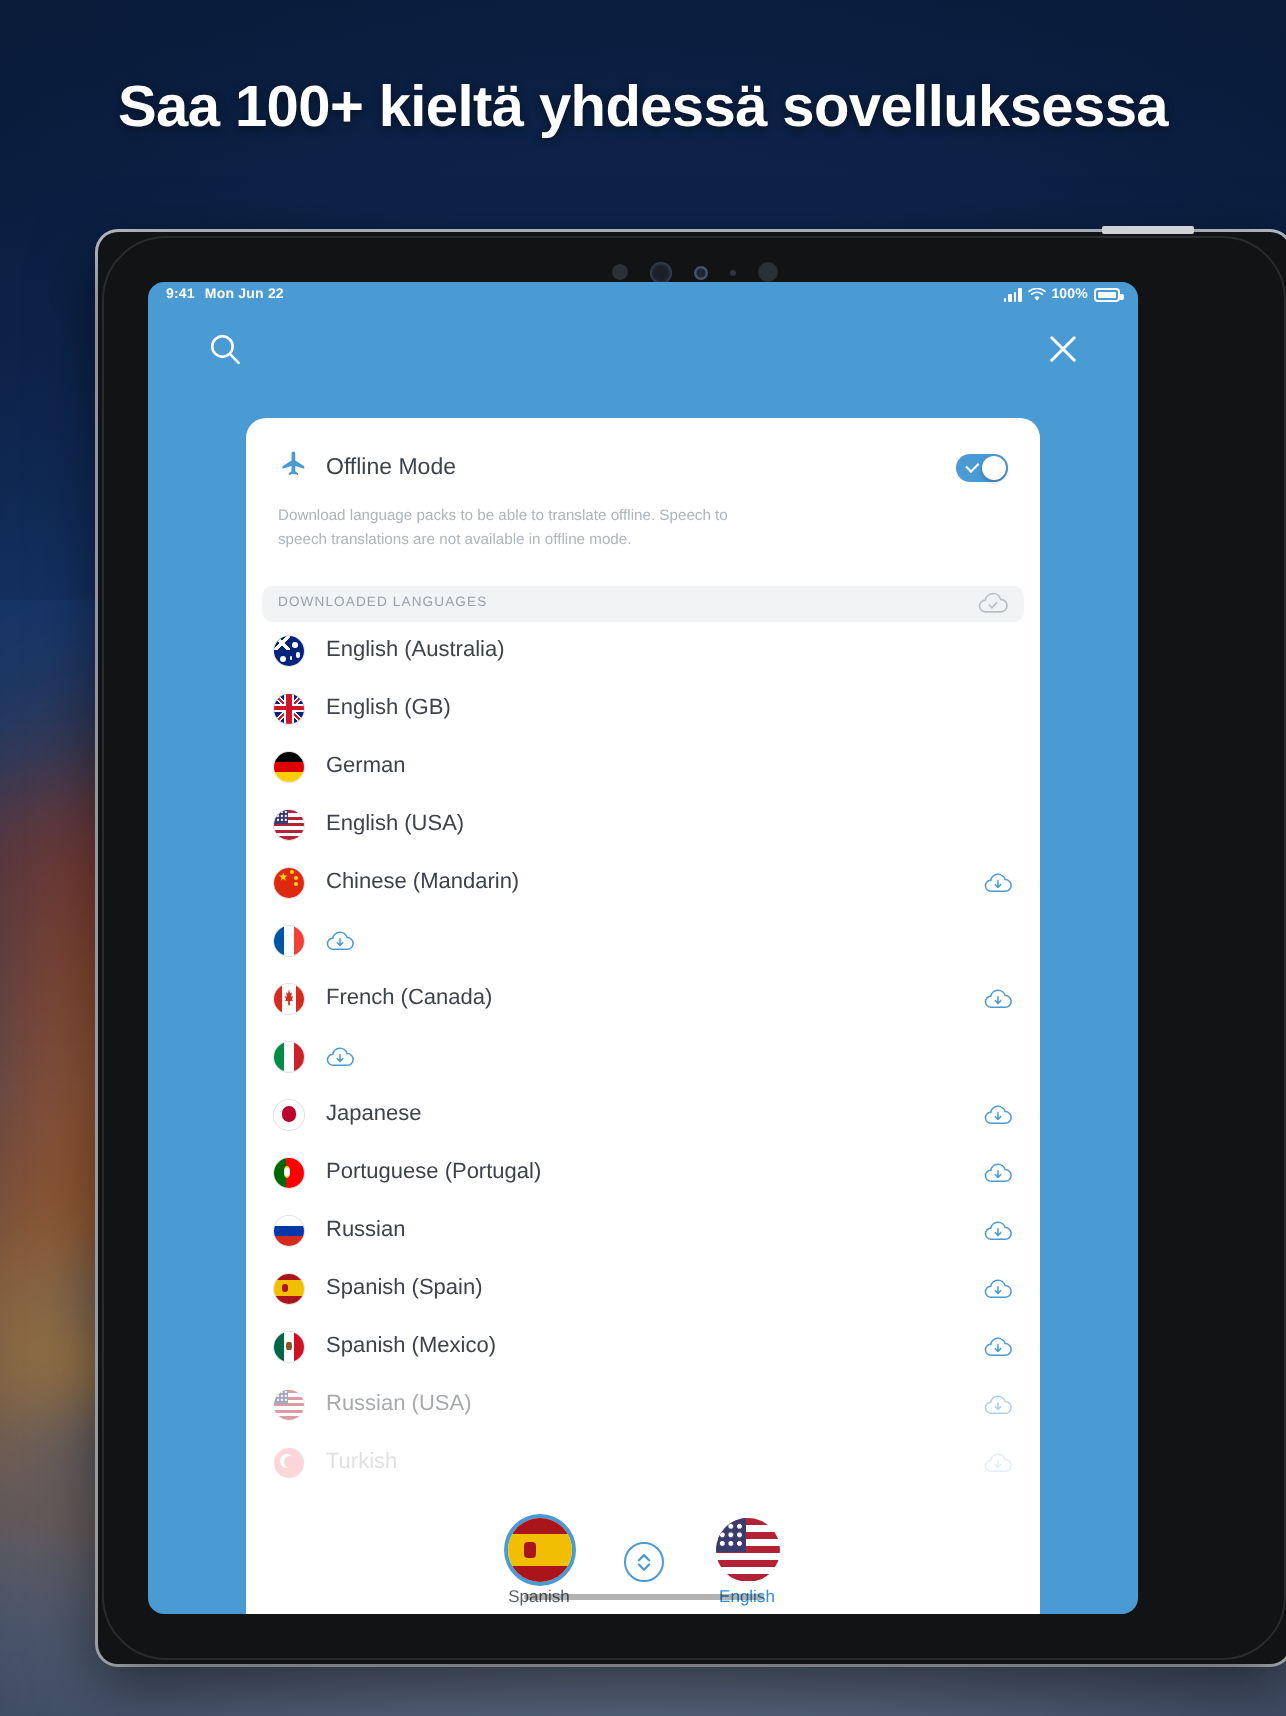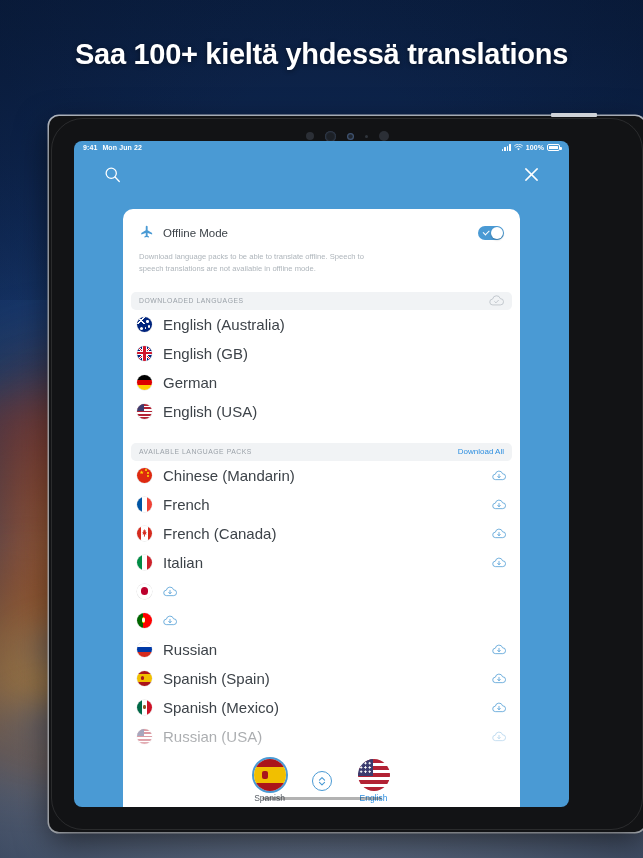--- a/index.html
+++ b/index.html
@@ -149,21 +149,21 @@
     justify-content:space-between;
   }
   .sec-title { font-size:6.8px; letter-spacing:.55px; color:#9aa1a8;
     font-weight:normal; }
   .sec-link { font-size:8px; color:#2e8fe0; cursor:pointer; }
 
   .lang-row { display:flex; align-items:center; height:29px; padding:0 14px; }
   .flag { width:15px; height:15px; border-radius:50%; flex:0 0 auto;
     margin-right:11px; overflow:hidden; position:relative;
     box-shadow:0 0 0 .5px rgba(0,0,0,.12); }
-  .lang-name { font-size:15px; color:#3d4349; flex:1; }
+  .lang-name { font-size:11px; color:#3d4349; flex:1; }
   .dl { width:14px; height:11px; flex:0 0 auto; }
 
   .fade-row-1 { opacity:.45; }
   .fade-row-2 { opacity:.16; }
 
   
   .bottombar {
     position:absolute; left:0; right:0; bottom:0; height:52px;
     background:#fff;
     display:flex; align-items:center; justify-content:center; gap:26px;
@@ -201,21 +201,21 @@
   <div class="warm2"></div>
   <div class="bluebit2"></div>
   <div class="bluebit1"></div>
   <div class="cool2"></div>
   <div class="cool3"></div>
   <div class="cool1"></div>
   <div class="topdark"></div>
   <div class="vig"></div>
 </div>
 
-<div class="headline">Saa 100+ kieltä yhdessä translations</div>
+<div class="headline">Saa 100+ kieltä yhdessä sovelluksessa</div>
 
 <div class="tablet">
   <div class="btn-vol v1"></div>
   <div class="btn-vol v2"></div>
   <div class="btn-top"></div>
 
   <div class="sensors">
     <i class="s-a"></i>
     <i class="s-b"></i>
     <i class="s-c"></i>
@@ -332,24 +332,20 @@
               <span class="f" style="background:
         repeating-linear-gradient(to bottom,#b22234 0,#b22234 11%,#fff 11%,#fff 22%)"></span>
       <span style="position:absolute;left:0;top:0;width:48%;height:52%;background:#3c3b6e"></span>
       <span style="position:absolute;left:4%;top:6%;width:40%;height:40%;
         background:radial-gradient(circle,#fff 38%,transparent 40%) 0 0/33% 33%"></span>
             </span>
     <span class="lang-name">English (USA)</span>
   </div>
         </div>
 
-      <div class="sec-head">
-        <span class="sec-title">AVAILABLE LANGUAGE PACKS</span>
-        <span class="sec-link">Download All</span>
-      </div>
       <div id="av-list">
           <div class="lang-row">
       <span class="flag">
               <span class="f" style="background:#de2910"></span>
       <span style="position:absolute;left:16%;top:18%;width:30%;height:30%;
         background:#ffde00;clip-path:polygon(50% 0,61% 35%,98% 35%,68% 57%,79% 91%,50% 70%,21% 91%,32% 57%,2% 35%,39% 35%)"></span>
       <span style="position:absolute;left:54%;top:12%;width:13%;height:13%;background:#ffde00;border-radius:1px"></span>
       <span style="position:absolute;left:66%;top:30%;width:13%;height:13%;background:#ffde00;border-radius:1px"></span>
       <span style="position:absolute;left:64%;top:50%;width:13%;height:13%;background:#ffde00;border-radius:1px"></span>
             </span>
@@ -358,21 +354,20 @@
   <path d="M5.6 14.5a4.3 4.3 0 0 1-.3-8.6A5.8 5.8 0 0 1 16.6 5.3a3.9 3.9 0 0 1 .2 9.2z" fill="none" stroke="#4a9ad4" stroke-width="1.2"></path>
   <path d="M11 6.2v5.1M8.9 9.3 11 11.5l2.1-2.2" fill="none" stroke="#4a9ad4" stroke-width="1.2" stroke-linecap="round" stroke-linejoin="round"></path>
 </svg>
     </div>
           <div class="lang-row">
       <span class="flag">
               <span class="stripeV" style="left:0;width:33.4%;background:#0055a4"></span>
       <span class="stripeV" style="left:33.4%;width:33.3%;background:#fff"></span>
       <span class="stripeV" style="left:66.7%;width:33.3%;background:#ef4135"></span>
             </span>
-      <span class="lang-name">French</span>
       <svg class="dl" viewBox="0 0 22 16" style="opacity:1">
   <path d="M5.6 14.5a4.3 4.3 0 0 1-.3-8.6A5.8 5.8 0 0 1 16.6 5.3a3.9 3.9 0 0 1 .2 9.2z" fill="none" stroke="#4a9ad4" stroke-width="1.2"></path>
   <path d="M11 6.2v5.1M8.9 9.3 11 11.5l2.1-2.2" fill="none" stroke="#4a9ad4" stroke-width="1.2" stroke-linecap="round" stroke-linejoin="round"></path>
 </svg>
     </div>
           <div class="lang-row">
       <span class="flag">
               <span class="f" style="background:#fff"></span>
       <span class="stripeV" style="left:0;width:26%;background:#d52b1e"></span>
       <span class="stripeV" style="right:0;left:auto;width:26%;background:#d52b1e"></span>
@@ -384,44 +379,45 @@
   <path d="M5.6 14.5a4.3 4.3 0 0 1-.3-8.6A5.8 5.8 0 0 1 16.6 5.3a3.9 3.9 0 0 1 .2 9.2z" fill="none" stroke="#4a9ad4" stroke-width="1.2"></path>
   <path d="M11 6.2v5.1M8.9 9.3 11 11.5l2.1-2.2" fill="none" stroke="#4a9ad4" stroke-width="1.2" stroke-linecap="round" stroke-linejoin="round"></path>
 </svg>
     </div>
           <div class="lang-row">
       <span class="flag">
               <span class="stripeV" style="left:0;width:33.4%;background:#008c45"></span>
       <span class="stripeV" style="left:33.4%;width:33.3%;background:#fff"></span>
       <span class="stripeV" style="left:66.7%;width:33.3%;background:#cd212a"></span>
             </span>
-      <span class="lang-name">Italian</span>
       <svg class="dl" viewBox="0 0 22 16" style="opacity:1">
   <path d="M5.6 14.5a4.3 4.3 0 0 1-.3-8.6A5.8 5.8 0 0 1 16.6 5.3a3.9 3.9 0 0 1 .2 9.2z" fill="none" stroke="#4a9ad4" stroke-width="1.2"></path>
   <path d="M11 6.2v5.1M8.9 9.3 11 11.5l2.1-2.2" fill="none" stroke="#4a9ad4" stroke-width="1.2" stroke-linecap="round" stroke-linejoin="round"></path>
 </svg>
     </div>
           <div class="lang-row">
       <span class="flag">
               <span class="f" style="background:#fff"></span>
       <span style="position:absolute;left:26%;top:26%;width:48%;height:48%;background:#bc002d;border-radius:50%"></span>
             </span>
+      <span class="lang-name">Japanese</span>
       <svg class="dl" viewBox="0 0 22 16" style="opacity:1">
   <path d="M5.6 14.5a4.3 4.3 0 0 1-.3-8.6A5.8 5.8 0 0 1 16.6 5.3a3.9 3.9 0 0 1 .2 9.2z" fill="none" stroke="#4a9ad4" stroke-width="1.2"></path>
   <path d="M11 6.2v5.1M8.9 9.3 11 11.5l2.1-2.2" fill="none" stroke="#4a9ad4" stroke-width="1.2" stroke-linecap="round" stroke-linejoin="round"></path>
 </svg>
     </div>
           <div class="lang-row">
       <span class="flag">
               <span class="stripeV" style="left:0;width:42%;background:#006600"></span>
       <span class="stripeV" style="left:42%;width:58%;background:#ff0000"></span>
       <span style="position:absolute;left:30%;top:28%;width:26%;height:44%;
         background:#ffe900;border:1.3px solid #ffe900;border-radius:50%;box-sizing:border-box"></span>
       <span style="position:absolute;left:35%;top:35%;width:16%;height:30%;background:#fff;border-radius:50%"></span>
             </span>
+      <span class="lang-name">Portuguese (Portugal)</span>
       <svg class="dl" viewBox="0 0 22 16" style="opacity:1">
   <path d="M5.6 14.5a4.3 4.3 0 0 1-.3-8.6A5.8 5.8 0 0 1 16.6 5.3a3.9 3.9 0 0 1 .2 9.2z" fill="none" stroke="#4a9ad4" stroke-width="1.2"></path>
   <path d="M11 6.2v5.1M8.9 9.3 11 11.5l2.1-2.2" fill="none" stroke="#4a9ad4" stroke-width="1.2" stroke-linecap="round" stroke-linejoin="round"></path>
 </svg>
     </div>
           <div class="lang-row">
       <span class="flag">
               <span class="stripeH" style="top:0;height:33.4%;background:#fff"></span>
       <span class="stripeH" style="top:33.4%;height:33.3%;background:#0039a6"></span>
       <span class="stripeH" style="top:66.7%;height:33.3%;background:#d52b1e"></span>

